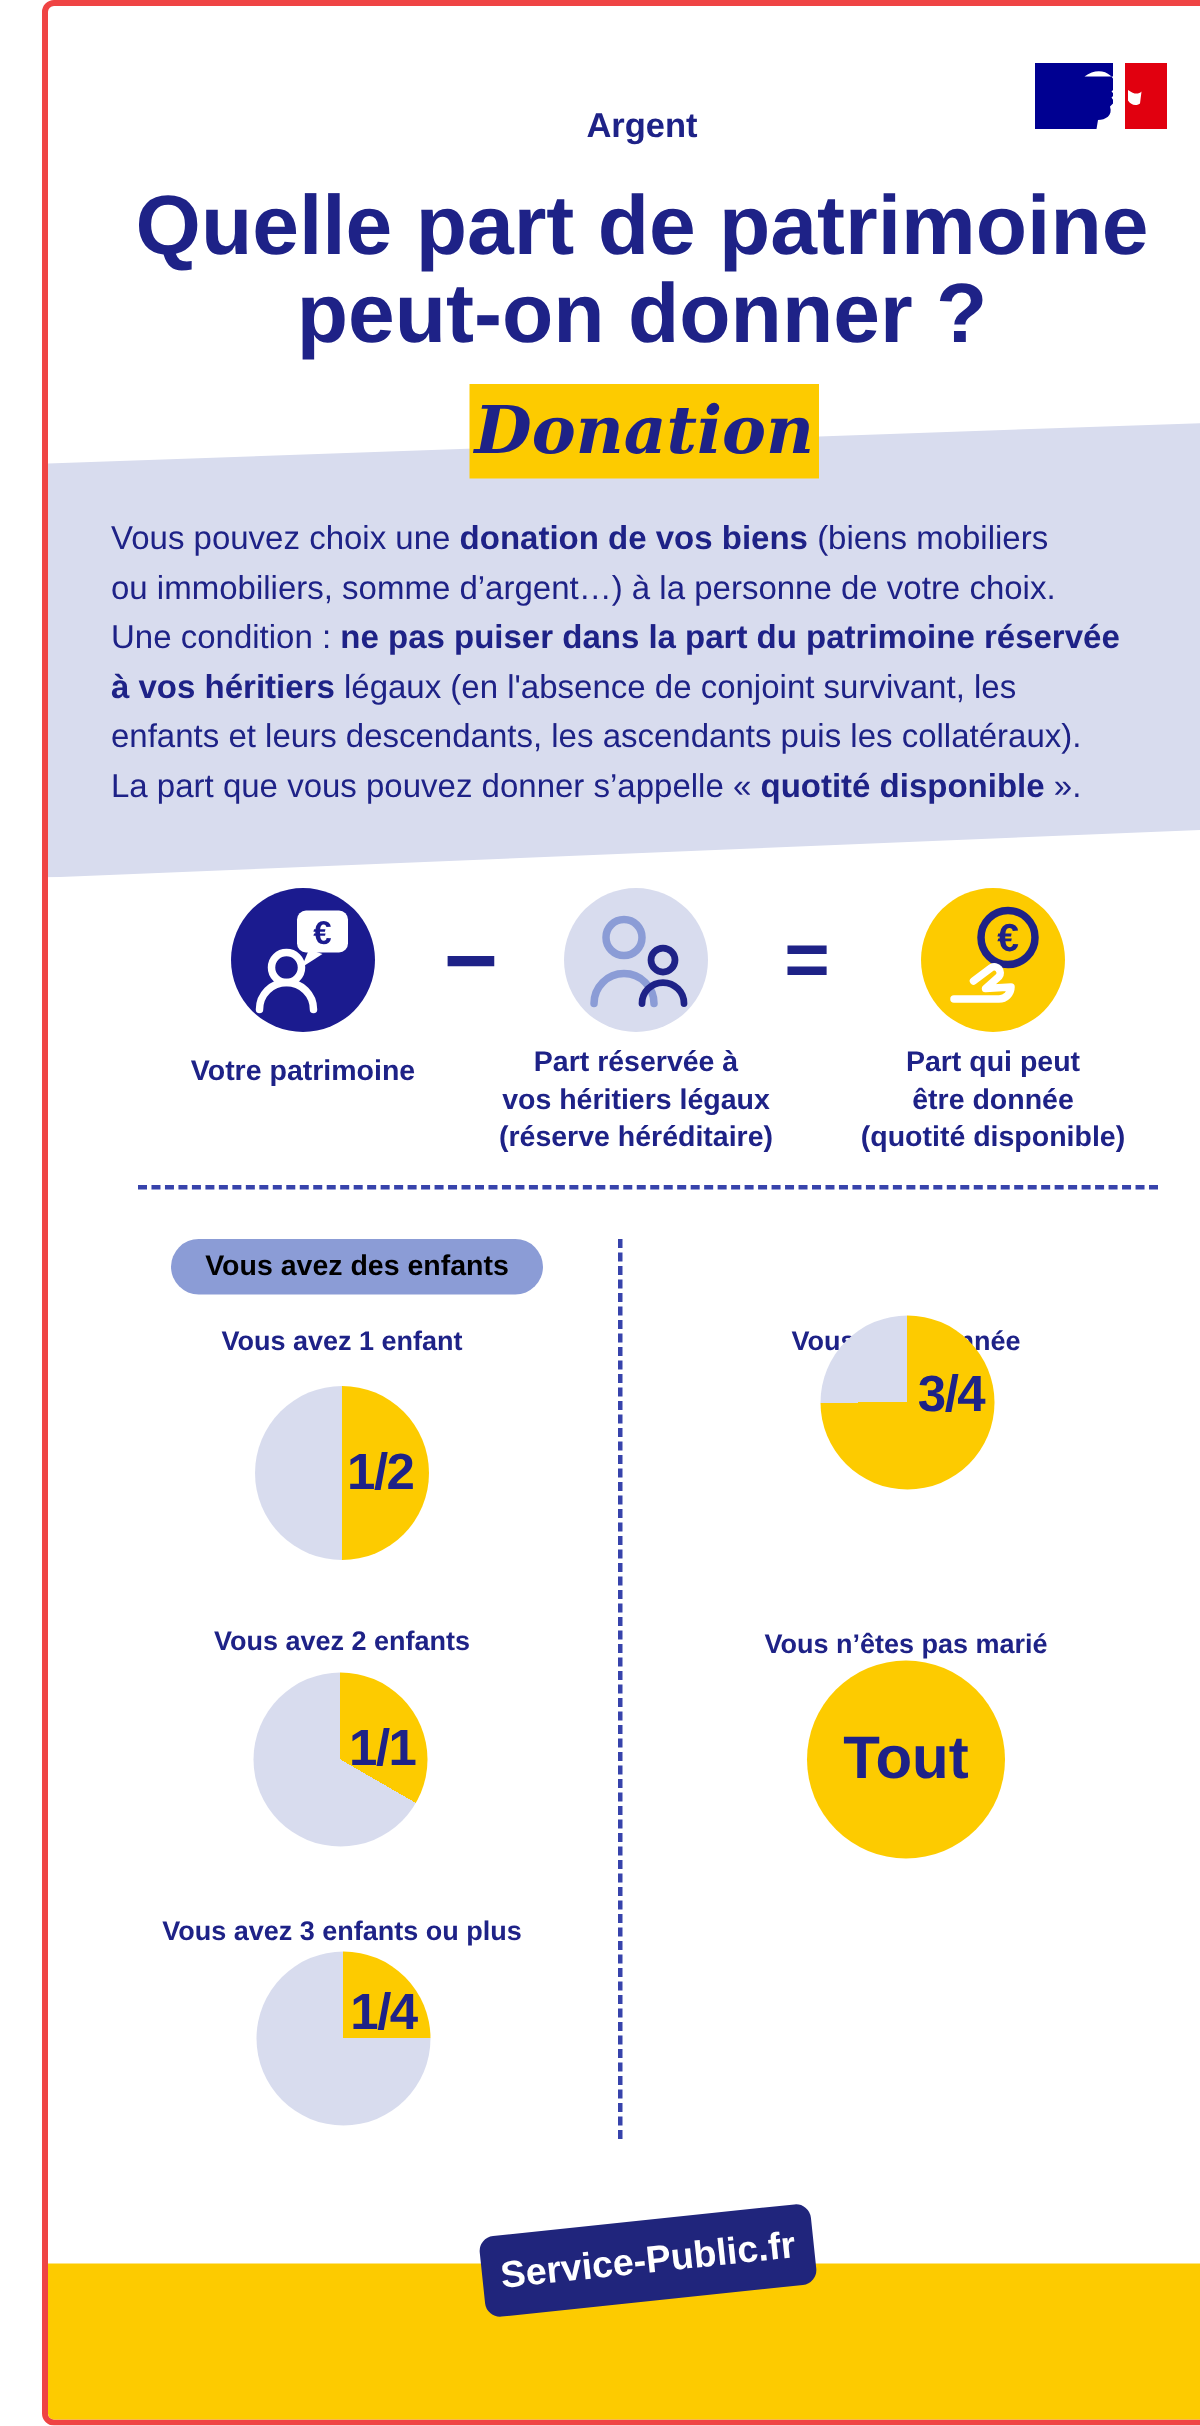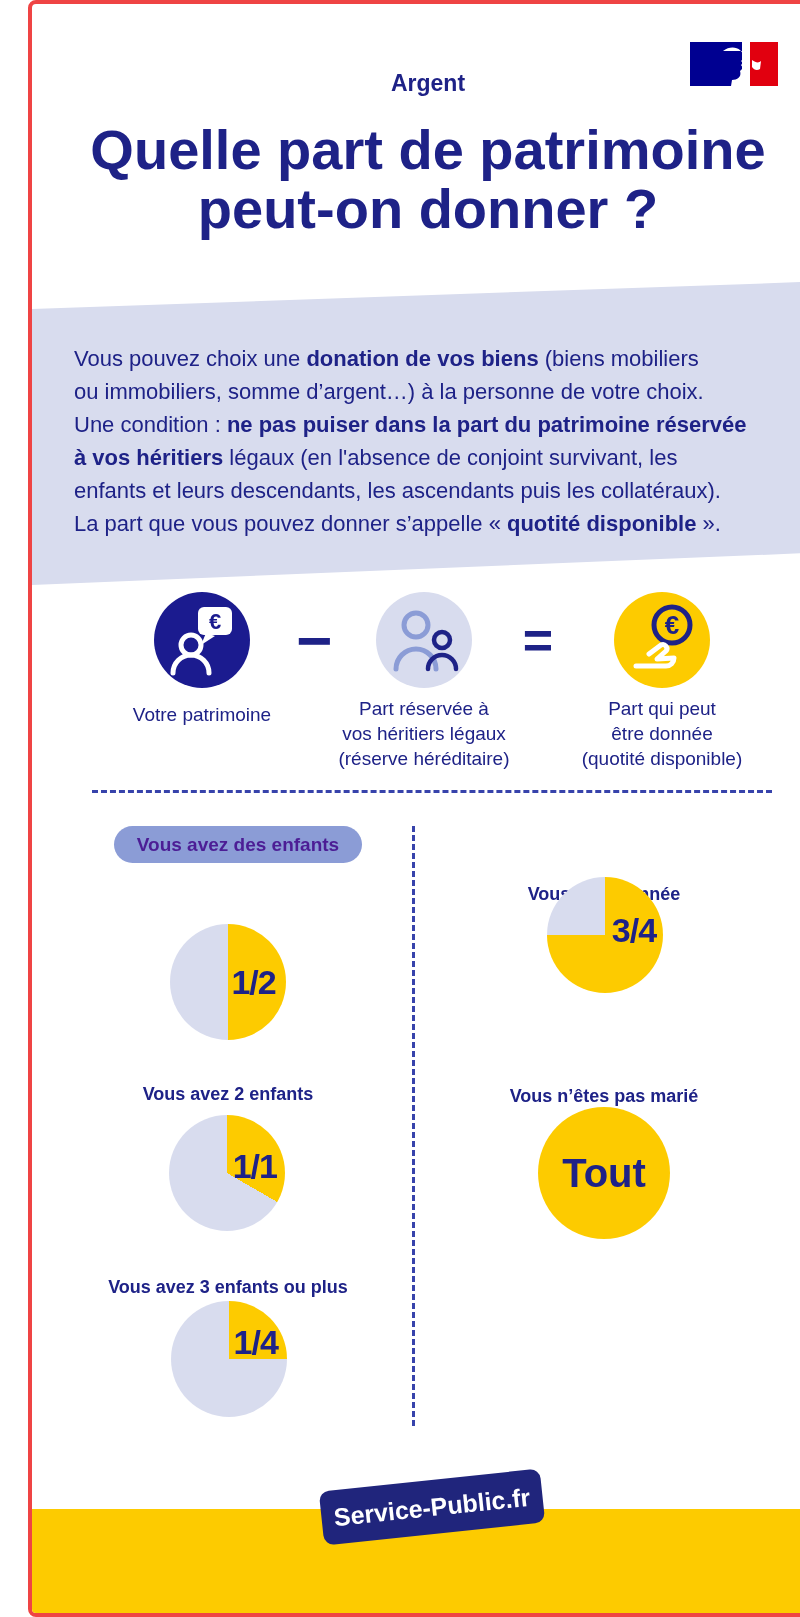--- a/index.html
+++ b/index.html
@@ -27,33 +27,33 @@
   
   .eq-circle{position:absolute;top:588px;width:96px;height:96px;border-radius:50%;
     display:flex;align-items:center;justify-content:center;}
   .c1{left:122px;background:#1b1b8f;}
   .c2{left:344px;background:#d8dcee;}
   .c3{left:582px;background:#fdcb00;}
   .op{position:absolute;top:588px;width:60px;height:96px;display:flex;
     align-items:center;justify-content:center;font-weight:900;color:#1e2287;}
   .op-minus{left:252px;font-size:62px;}
   .op-eq{left:476px;font-size:52px;}
-  .eq-label{position:absolute;top:692px;text-align:center;font-size:19px;font-weight:400;
+  .eq-label{position:absolute;top:692px;text-align:center;font-size:19px;font-weight:700;
     line-height:25px;white-space:pre-line;}
   .el1{left:70px;width:200px;top:698px;}
   .el2{left:270px;width:244px;}
   .el3{left:518px;width:224px;}
   
   .h-divider{position:absolute;top:786px;left:60px;width:680px;height:0;
     border-top:3px dashed #3743ab;}
   .v-divider{position:absolute;top:822px;left:380px;width:0;height:600px;
     border-left:3px dashed #3743ab;}
   
   .pill{position:absolute;top:822px;height:37px;border-radius:19px;background:#8b9cd6;
-    color:#4c1d95;font-size:19px;font-weight:700;display:flex;align-items:center;
+    color:#000000;font-size:19px;font-weight:700;display:flex;align-items:center;
     justify-content:center;text-align:center;}
   .pill-left{left:82px;width:248px;}
   .pill-right{left:414px;width:312px;}
   
   .item-label{position:absolute;text-align:center;font-size:18px;font-weight:700;}
   .l1{left:46px;width:300px;top:880px;}
   .l2{left:46px;width:300px;top:1080px;}
   .l3{left:46px;width:300px;top:1273px;}
   .r1{left:412px;width:320px;top:880px;}
   .r2{left:412px;width:320px;top:1082px;}
@@ -85,20 +85,21 @@
     <svg viewBox="0 0 88 44" width="88" height="44" aria-hidden="true">
       <rect width="52" height="44" fill="#000091"></rect>
       <rect x="60" width="28" height="44" fill="#e1000f"></rect>
       <path d="M33 9 c9 -7 20 -3 21 7 l-3 3 2 2 -2 2 2 3 -3 3 c2 6 -3 9 -8 9 l-1 6 h14 V9 z" fill="#ffffff"></path>
       <path d="M62 18 c4 3 7 3 9 1 l-1 8 c-3 2 -6 1 -8 -2 z" fill="#ffffff"></path>
     </svg>
   </div>
   <div class="kicker">Argent</div>
   <h1 class="title" style="margin:0;">Quelle part de patrimoine
 peut-on donner ?</h1>
+  <div class="donation-badge">Donation</div>
 
   <div class="band"></div>
   <p class="intro"><span>Vous pouvez choix une </span><span class="b">donation de vos biens</span><span> (biens mobiliers
 ou immobiliers, somme d’argent…) à la personne de votre choix.
 Une condition : </span><span class="b">ne pas puiser dans la part du patrimoine réservée
 à vos héritiers</span><span> légaux (en l'absence de conjoint survivant, les
 enfants et leurs descendants, les ascendants puis les collatéraux).
 La part que vous pouvez donner s’appelle « </span><span class="b">quotité disponible</span><span> ».</span></p>
 
   <div class="eq-circle c1">
@@ -133,20 +134,21 @@
 (réserve héréditaire)</div>
   <div class="eq-label el3">Part qui peut
 être donnée
 (quotité disponible)</div>
 
   <div class="h-divider"></div>
   <div class="v-divider"></div>
 
   <div class="pill pill-left">Vous avez des enfants</div>
 
+  <div class="item-label l1">Vous avez 1 enfant</div>
   <div class="pie p1" style="background: conic-gradient(rgb(253, 203, 0) 0deg, rgb(253, 203, 0) 180deg, rgb(216, 220, 238) 180deg, rgb(216, 220, 238) 360deg);">
     <span class="pie-value">1/2</span>
   </div>
   <div class="item-label l2">Vous avez 2 enfants</div>
   <div class="pie p2" style="background: conic-gradient(rgb(253, 203, 0) 0deg, rgb(253, 203, 0) 119.988deg, rgb(216, 220, 238) 119.988deg, rgb(216, 220, 238) 360deg);">
     <span class="pie-value">1/1</span>
   </div>
   <div class="item-label l3">Vous avez 3 enfants ou plus</div>
   <div class="pie p3" style="background: conic-gradient(rgb(253, 203, 0) 0deg, rgb(253, 203, 0) 90deg, rgb(216, 220, 238) 90deg, rgb(216, 220, 238) 360deg);">
     <span class="pie-value">1/4</span>

